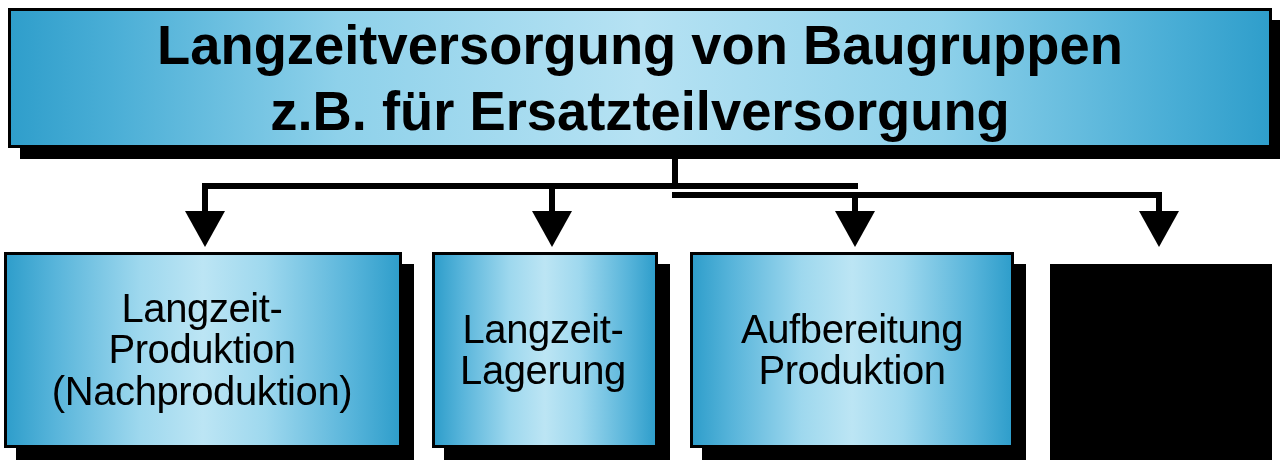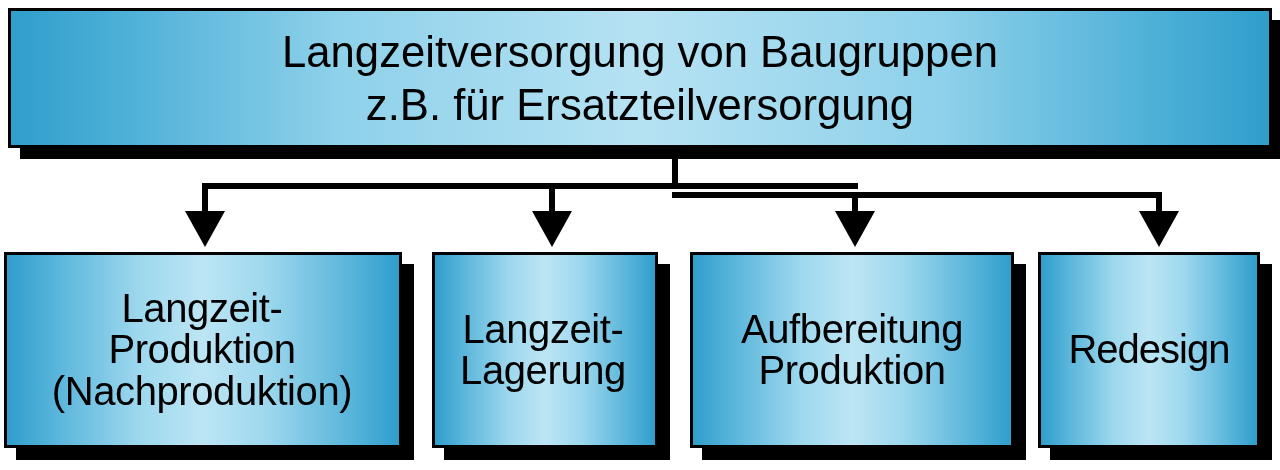--- a/index.html
+++ b/index.html
@@ -53,22 +53,22 @@
     background: #000000;
     z-index: 1;
   }
 
   
   #title-node {
     left: 8px;
     top: 8px;
     width: 1264px;
     height: 140px;
-    font-size: 45px;
-    font-weight: 400;
+    font-size: 56px;
+    font-weight: 700;
     background: linear-gradient(to right,
                 #2f9ecb 0%,
                 #4aaed6 8%,
                 #8ed1ea 26%,
                 #b6e2f3 50%,
                 #8ed1ea 74%,
                 #4aaed6 92%,
                 #2f9ecb 100%);
   }
   #title-node .label {
@@ -169,17 +169,14 @@
 Lagerung</span>
   </div>
 
   <div class="shadow" id="node-3-shadow"></div>
   <div class="node" id="node-3">
     <span class="label">Aufbereitung
 Produktion</span>
   </div>
 
   <div class="shadow" id="node-4-shadow"></div>
-  <div class="node" id="node-4">
-    <span class="label">Redesign</span>
-  </div>
 
 </div>
 
 </body></html>

